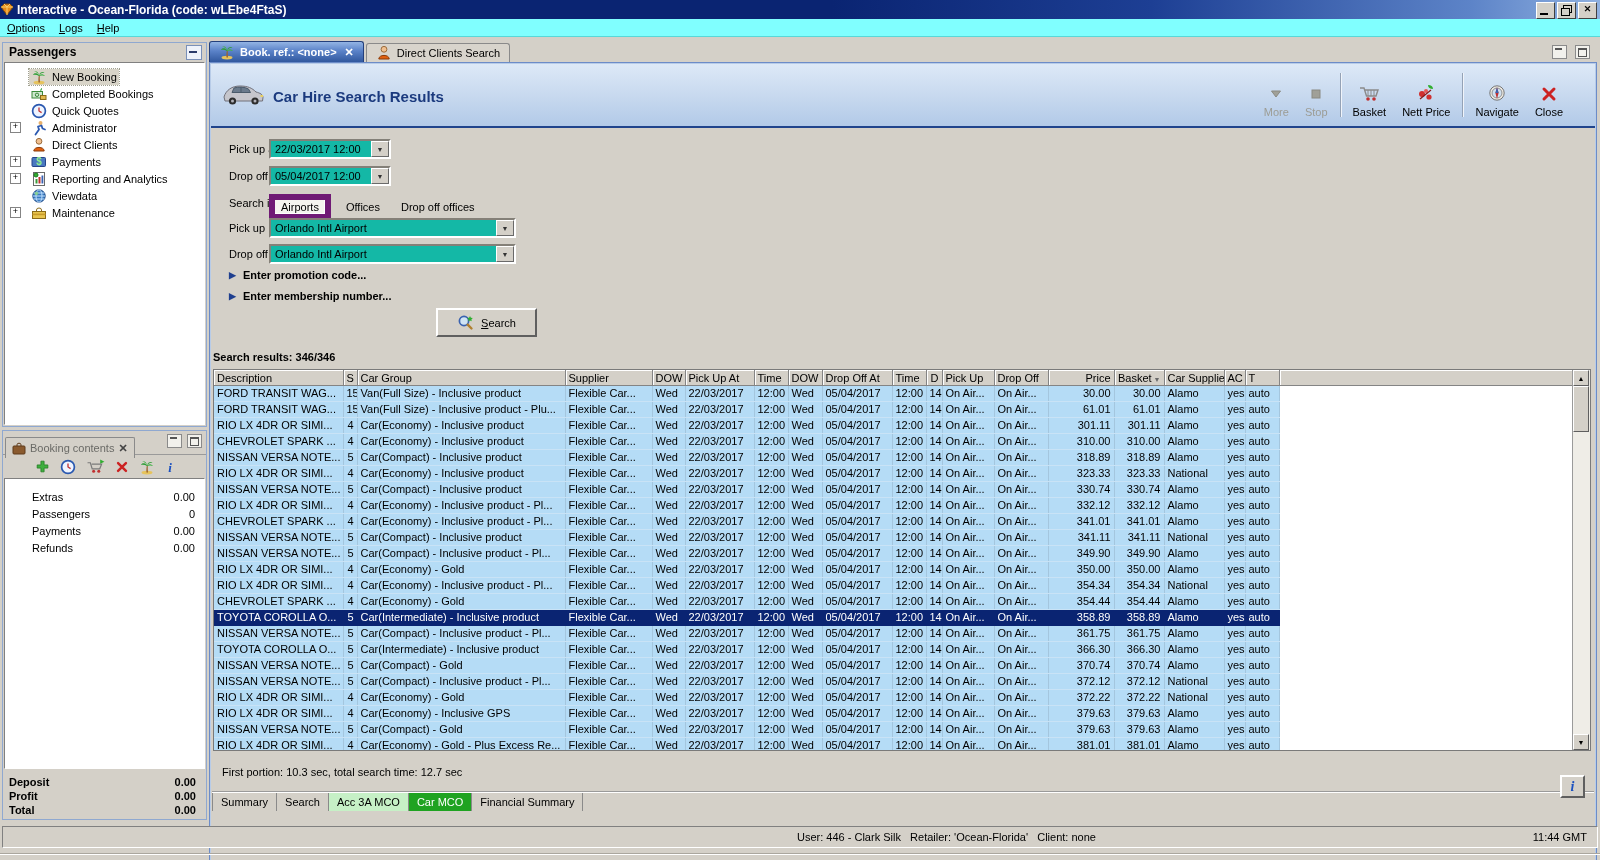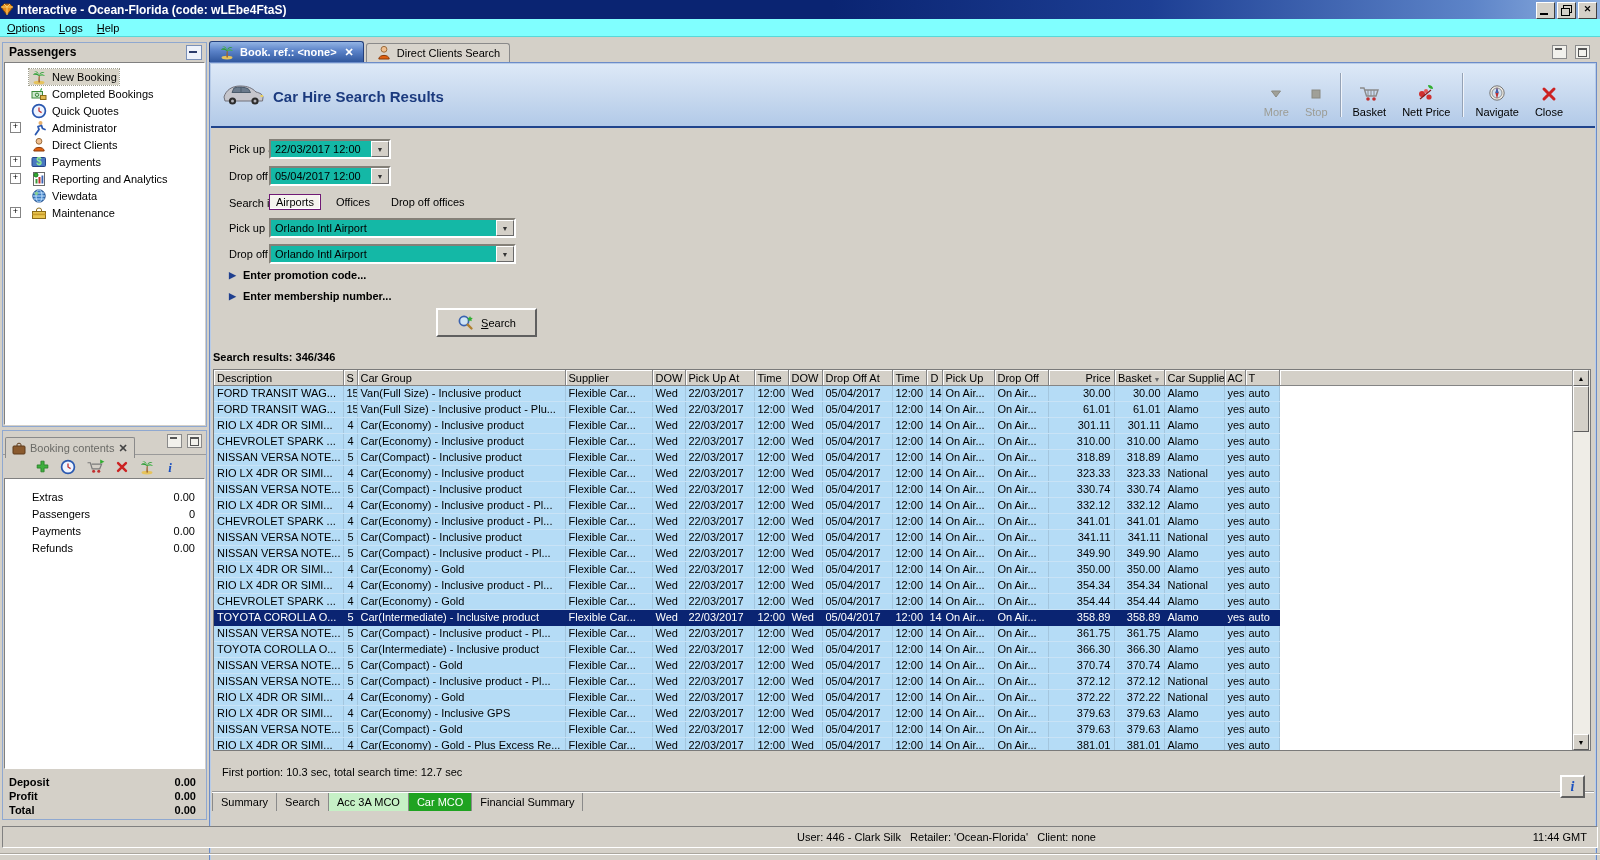--- a/index.html
+++ b/index.html
@@ -81,21 +81,21 @@
 
   
   .frm-label{position:absolute;}
   .inputbox{position:absolute;height:20px;background:#14b8a6;border:2px solid;border-color:#848078 #fff #fff #848078;
     display:flex;align-items:center;box-sizing:border-box;}
   .inputbox .val{flex:1;padding:0 4px;white-space:nowrap;overflow:hidden;}
   .dd-btn{width:16px;align-self:stretch;background:#d4d0c8;border:1px solid;border-color:#fff #6a6a6a #6a6a6a #fff;
     font-size:7px;color:#333;display:flex;align-items:center;justify-content:center;}
   .searchin{position:absolute;display:flex;align-items:center;gap:9px;}
   .searchin-opt{padding:1px 6px;cursor:default;}
-  .searchin-opt.selected{border:1px solid #701a75;background:#f5f4ef;box-shadow:inset -1px -1px 0 #fff;}
+  .searchin-opt.selected{border:6px solid #701a75;background:#f5f4ef;box-shadow:inset -1px -1px 0 #fff;}
   .expand-row{position:absolute;font-weight:bold;display:flex;gap:7px;align-items:center;cursor:default;}
   .expand-arrow{color:#1f3f8f;font-size:9px;}
   .search-btn{position:absolute;width:97px;height:25px;background:#d4d0c8;border:2px solid;border-color:#fff #5f5f5f #5f5f5f #fff;
     display:flex;align-items:center;justify-content:center;gap:7px;cursor:default;}
   .results-label{position:absolute;font-weight:bold;}
 
   
   .grid-outer{position:absolute;left:3px;top:306px;width:1378px;height:382px;display:flex;
     border:1px solid #7a7a7a;background:#fff;box-sizing:border-box;}
   .grid-clip{width:1359px;overflow:hidden;}

